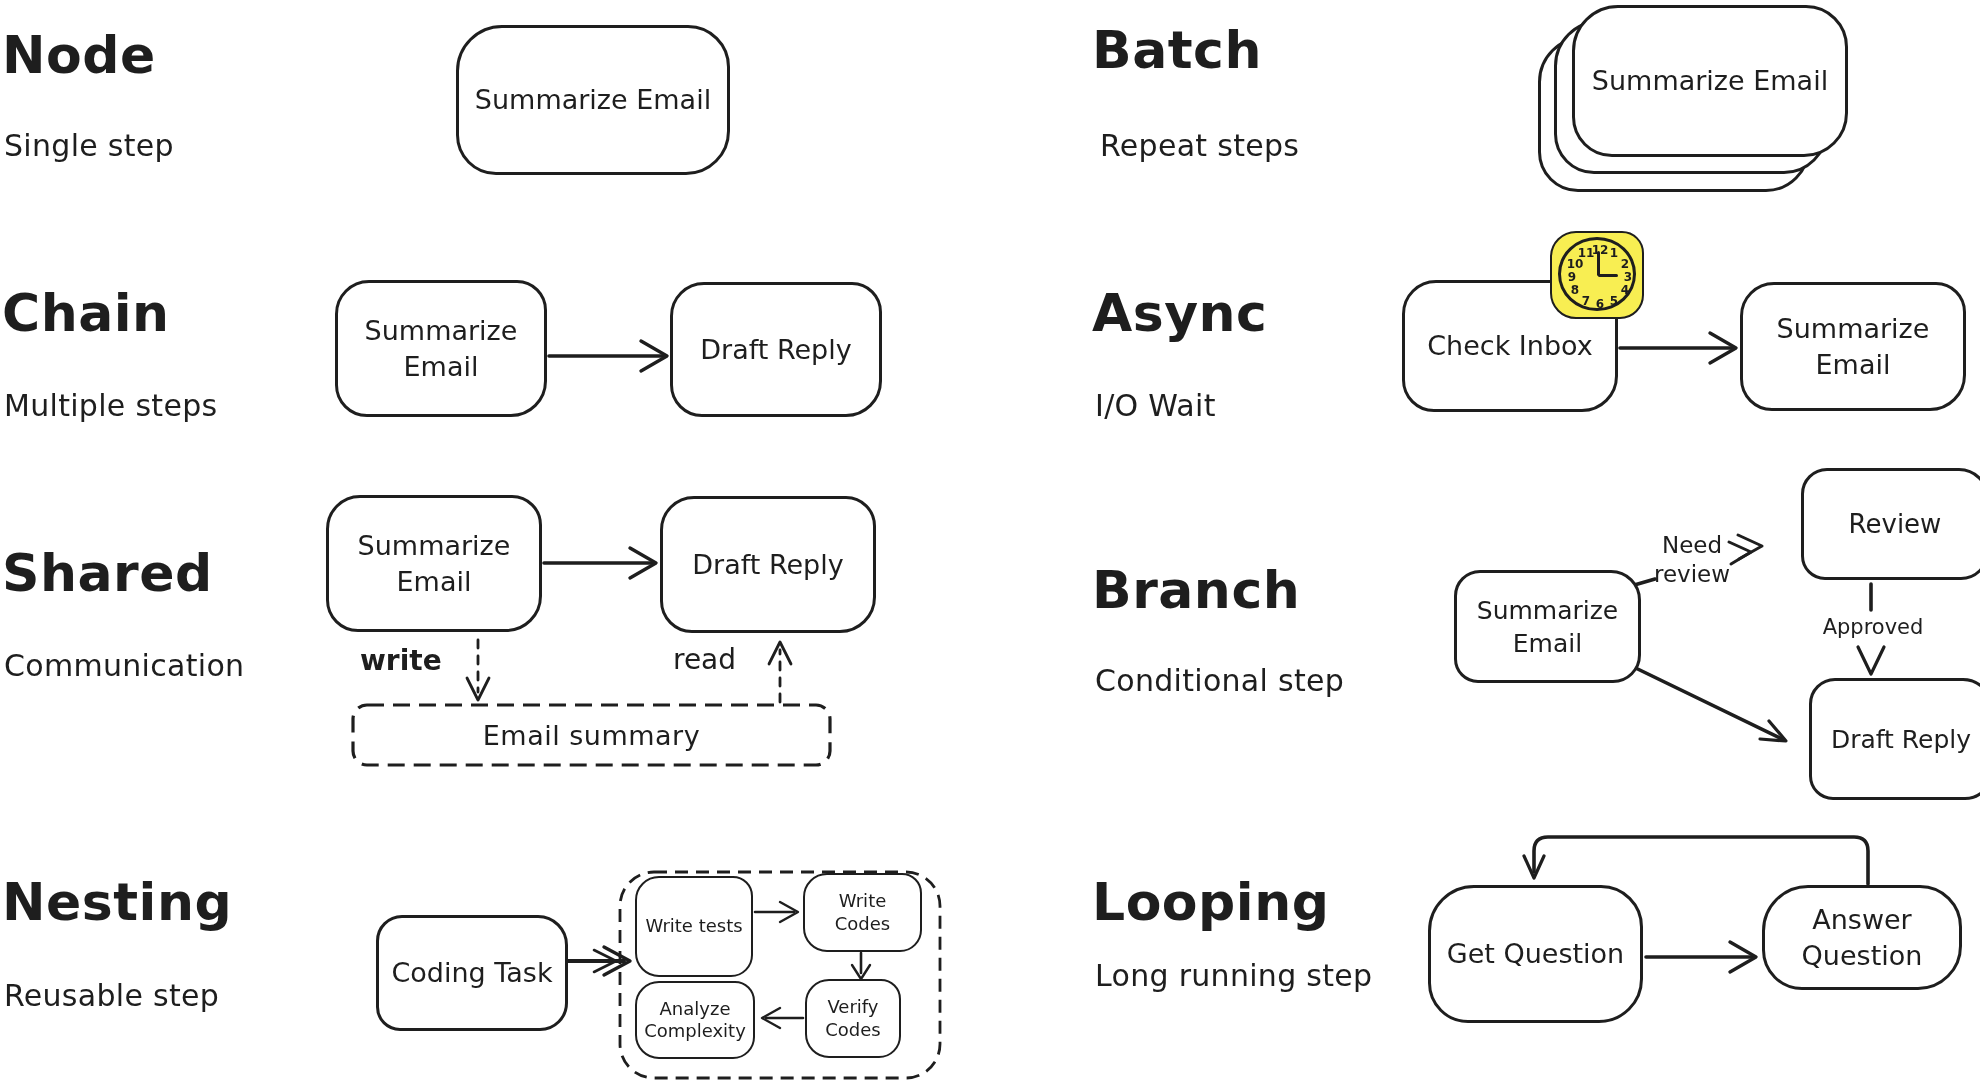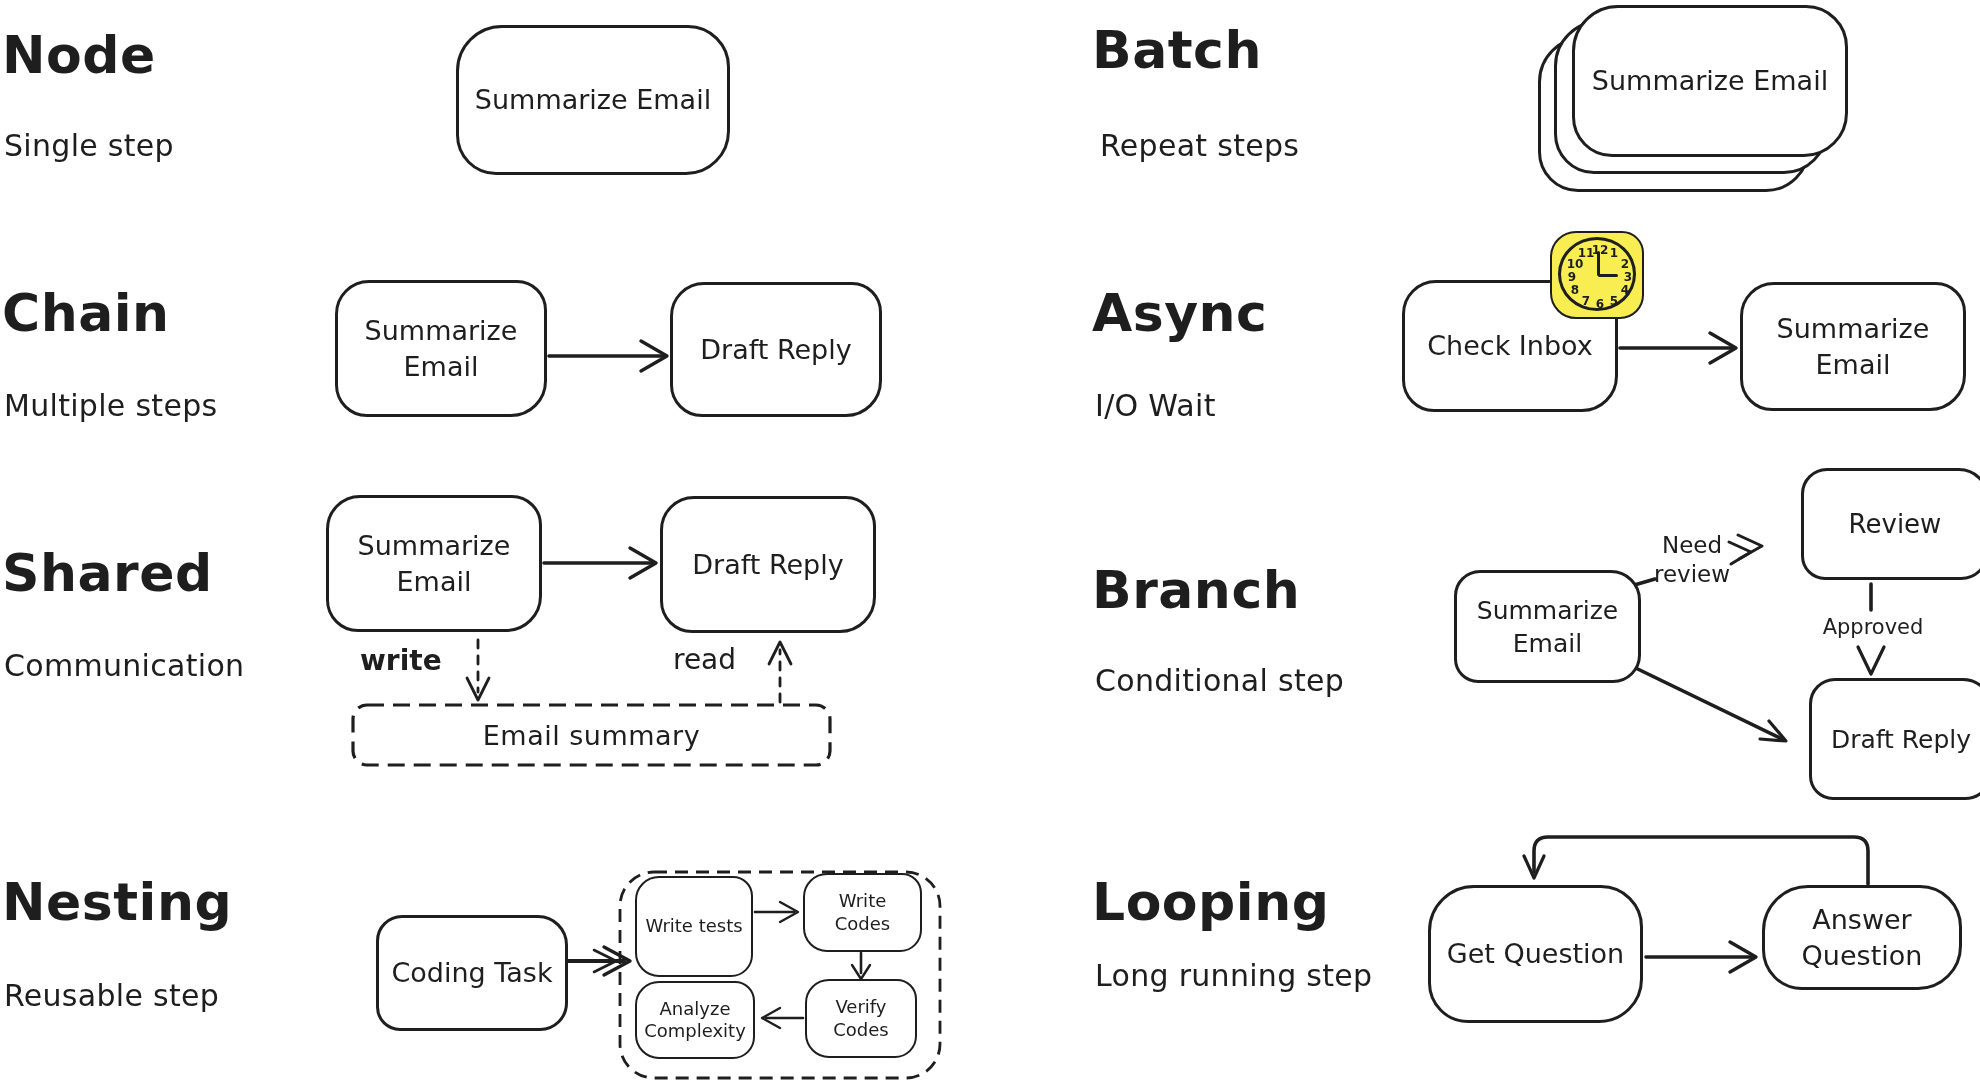--- a/index.html
+++ b/index.html
@@ -94,21 +94,21 @@
   <div class="box r2" style="left:660px;top:496px;width:216px;height:137px;">Draft Reply</div>
   <div class="label lbl-big" style="left:360px;top:644px;font-weight:bold;">write</div>
   <div class="label lbl-big" style="left:673px;top:643px;">read</div>
   <div class="storetext" style="left:353px;top:705px;width:477px;height:60px;">Email summary</div>
 
   <div class="title" style="left:2px;top:872px;">Nesting</div>
   <div class="subtitle" style="left:4px;top:978px;">Reusable step</div>
   <div class="box r3" style="left:352px;top:915px;width:192px;height:116px;">Coding Task</div>
   <div class="box small" style="left:635px;top:876px;width:118px;height:101px;">Write tests</div>
   <div class="box small" style="left:803px;top:873px;width:119px;height:79px;">Write Codes</div>
-  <div class="box small" style="left:805px;top:979px;width:112px;height:79px;">Verify Codes</div>
+  <div class="box small" style="left:805px;top:979px;width:96px;height:79px;">Verify Codes</div>
   <div class="box small" style="left:635px;top:981px;width:120px;height:78px;">Analyze Complexity</div>
 
   <div class="title" style="left:1092px;top:20px;">Batch</div>
   <div class="subtitle" style="left:1075px;top:128px;margin-left:25px;">Repeat steps</div>
   <div class="box r1" style="left:1538px;top:36px;width:272px;height:156px;"></div>
   <div class="box r1" style="left:1554px;top:20px;width:274px;height:154px;"></div>
   <div class="box r1" style="left:1572px;top:5px;width:276px;height:152px;">Summarize Email</div>
 
   <div class="title" style="left:1092px;top:283px;">Async</div>
   <div class="subtitle" style="left:1095px;top:388px;">I/O Wait</div>

